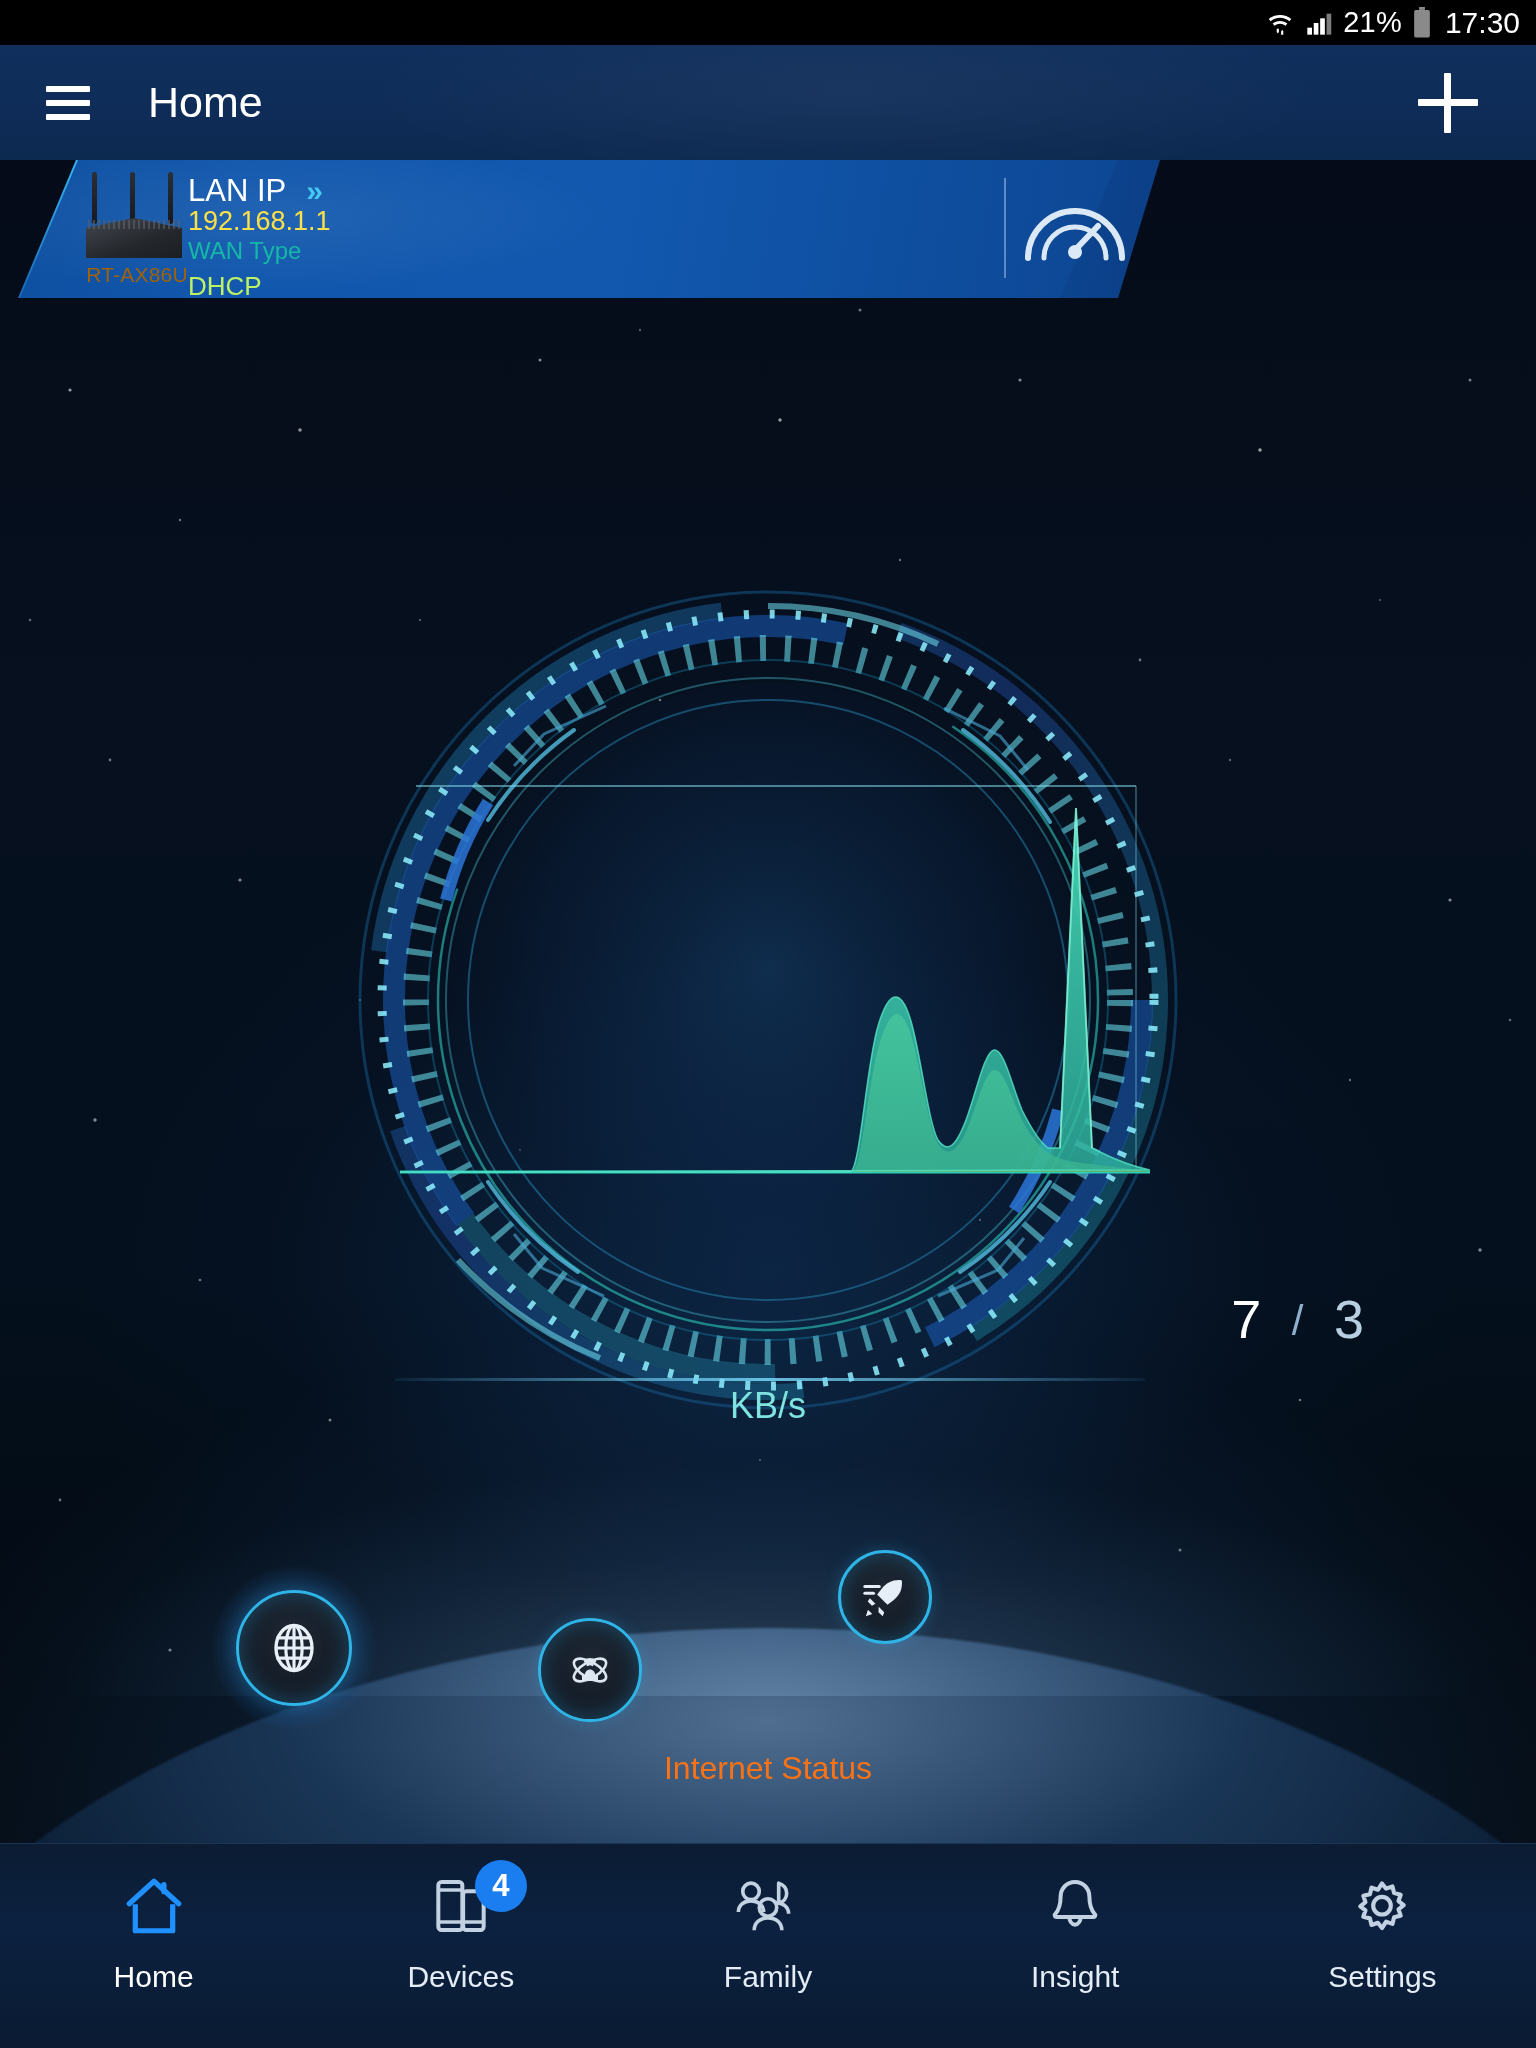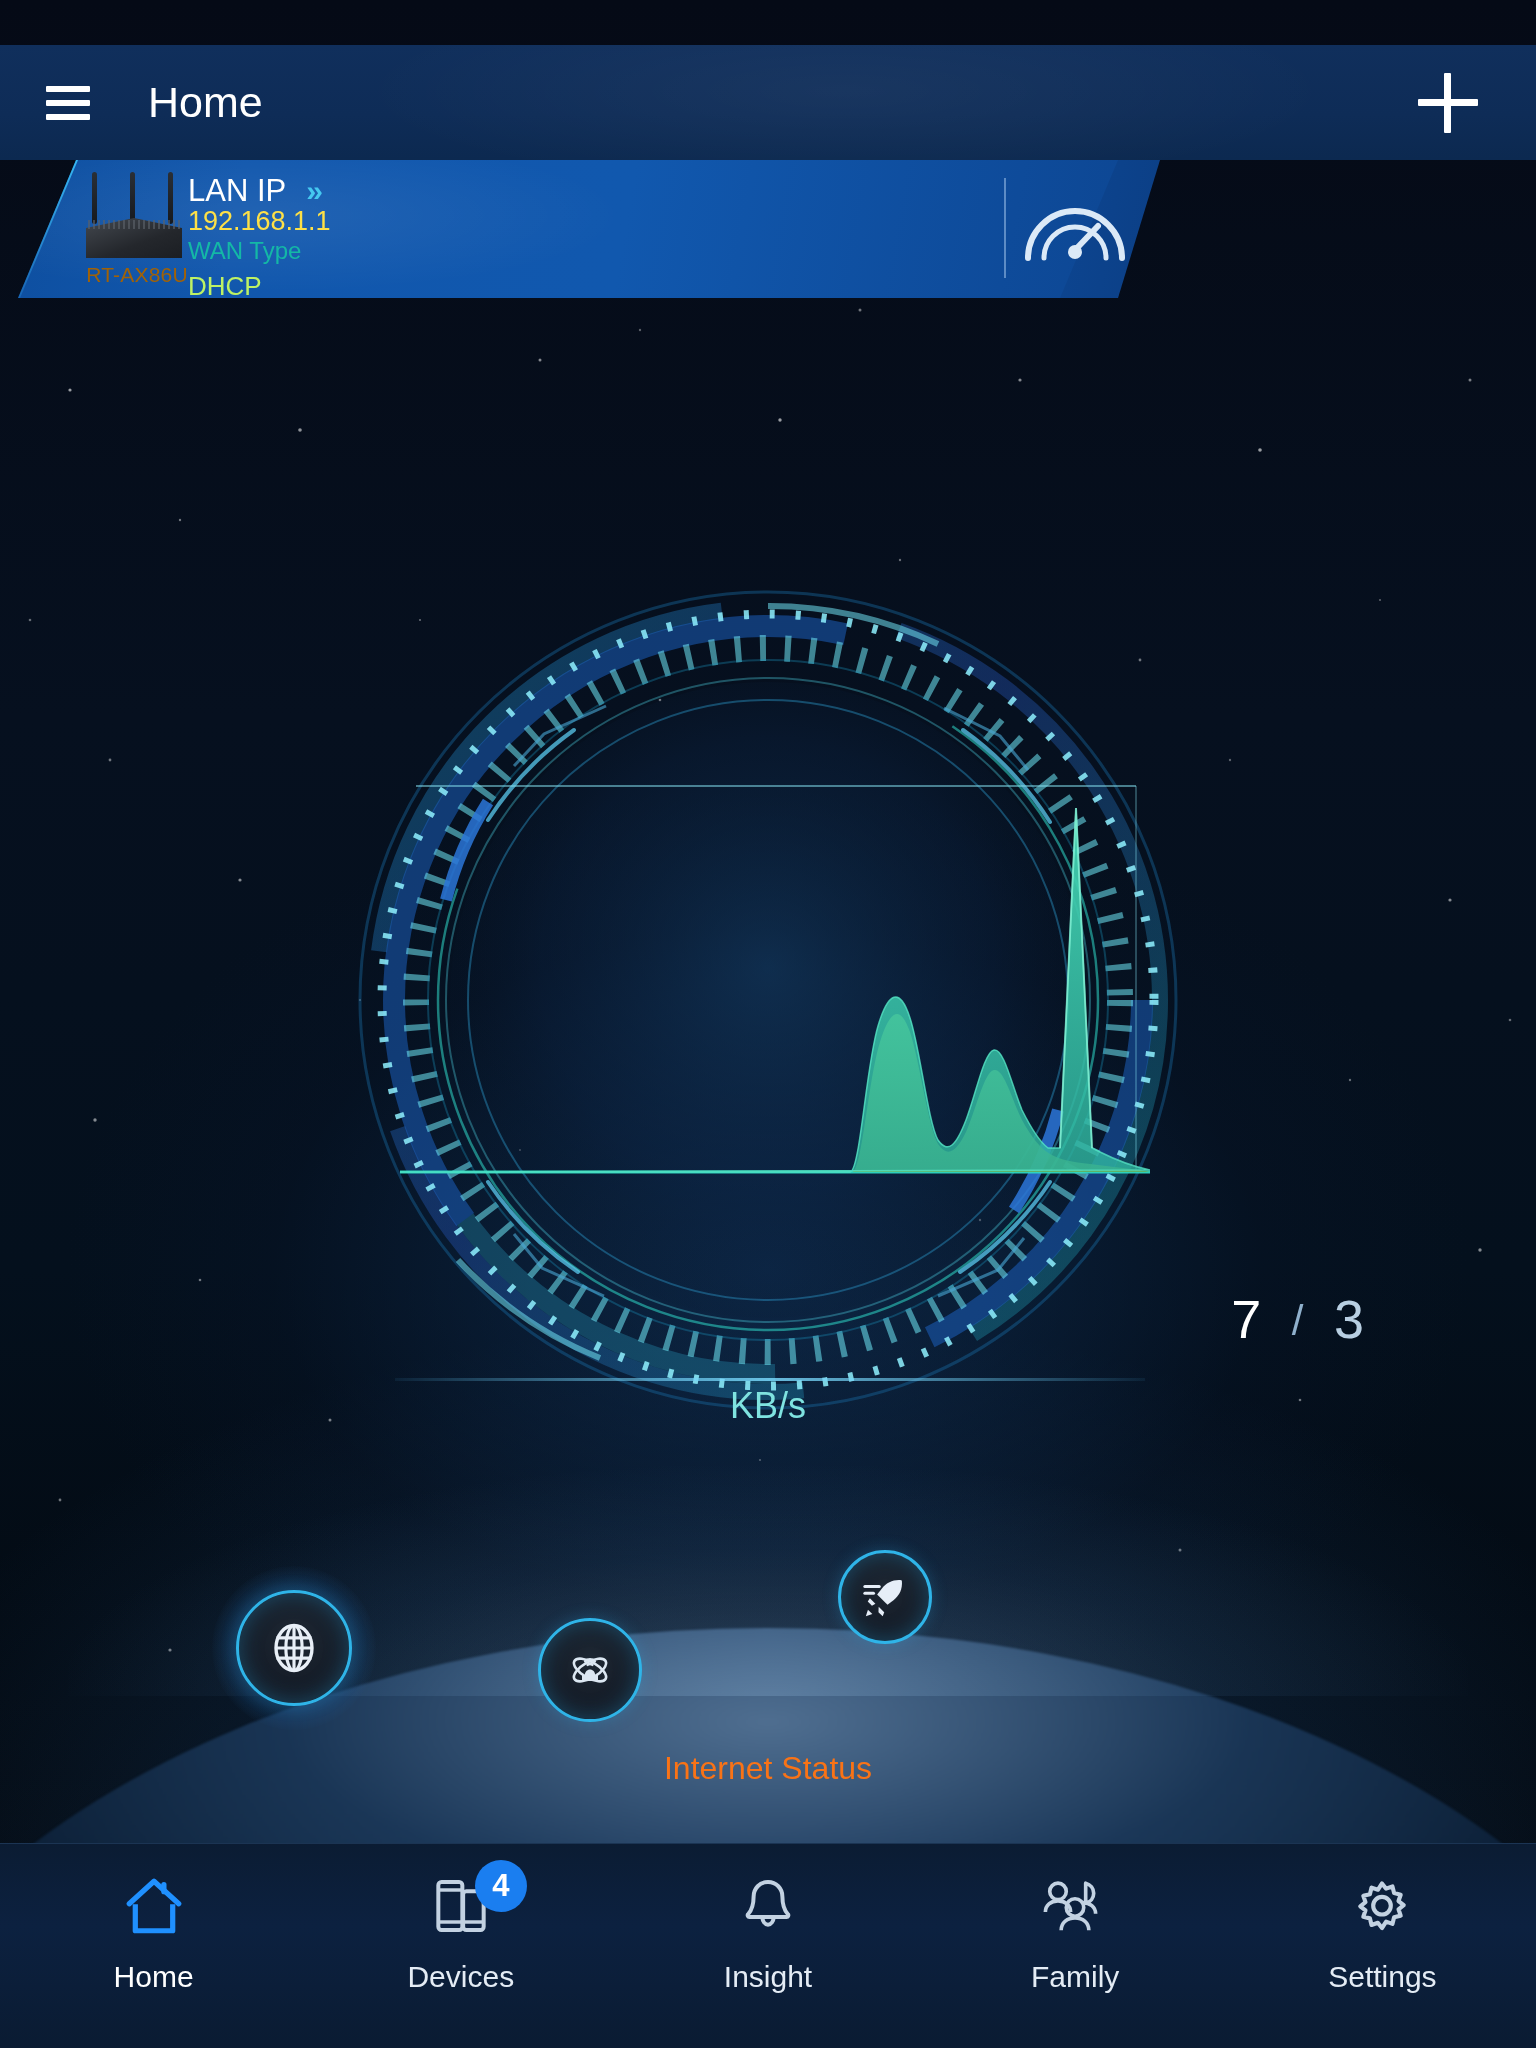--- a/index.html
+++ b/index.html
@@ -190,20 +190,41 @@
         <circle cx="980" cy="1220" r="1.2" opacity=".35"></circle>
       <circle cx="520" cy="1150" r="1.1" opacity=".3"></circle>
         <circle cx="1230" cy="760" r="1.2" opacity=".4"></circle>
       <circle cx="30" cy="620" r="1.3" opacity=".45"></circle>
         <circle cx="1510" cy="1020" r="1.3" opacity=".45"></circle>
     </g>
   </svg>
   <div class="planet"></div>
   <div class="planet-glow"></div>
 
+  <div class="statusbar">
+    <svg width="30" height="30" viewBox="0 0 24 24">
+      <path d="M12 5.5c3.4 0 6.6 1.2 9 3.3l-1.5 1.8C17.4 8.8 14.8 7.8 12 7.8S6.6 8.8 4.5 10.6L3 8.8C5.4 6.7 8.6 5.5 12 5.5z" fill="#fff"></path>
+      <path d="M12 10.3c2.2 0 4.3.8 5.9 2.1l-1.5 1.8c-1.2-1-2.8-1.6-4.4-1.6s-3.2.6-4.4 1.6l-1.5-1.8c1.6-1.3 3.7-2.1 5.9-2.1z" fill="#fff"></path>
+      <path d="M9.4 16.5h1.7v2.6l-.9 1.2-.8-1.2z" fill="#fff"></path>
+      <path d="M12.9 16.5h1.7v2.6l-.85 1.2-.85-1.2z" fill="#fff" transform="rotate(180 13.75 18.9)"></path>
+    </svg>
+    <svg width="30" height="28" viewBox="0 0 24 24">
+      <rect x="2" y="16" width="4" height="6" fill="#fff"></rect>
+      <rect x="7.5" y="12" width="4" height="10" fill="#fff"></rect>
+      <rect x="13" y="8" width="4" height="14" fill="#fff"></rect>
+      <rect x="18.5" y="4" width="4" height="18" fill="#7d7d7d"></rect>
+    </svg>
+    <span class="sb-txt">21%</span>
+    <svg width="22" height="32" viewBox="0 0 12 22">
+      <rect x="4" y="0" width="4" height="2" fill="#8a8a8a"></rect>
+      <rect x="0.6" y="2" width="10.8" height="19" rx="1.2" fill="#8a8a8a"></rect>
+      <rect x="1.8" y="7" width="8.4" height="13" rx="0.6" fill="#ffffff" opacity="0"></rect>
+    </svg>
+    <span class="sb-time">17:30</span>
+  </div>
 
   <div class="header">
     <div class="burger">
       <span></span>
         <span></span>
         <span></span>
     </div>
     <div class="hd-title">Home</div>
     <div class="plus"></div>
   </div>
@@ -390,44 +411,44 @@
           <rect x="12.8" y="6.5" width="7.7" height="14.5" rx="1.2" fill="none" stroke="#c3d2e2" stroke-width="1.5"></rect>
           <line x1="12.8" y1="18" x2="20.5" y2="18" stroke="#c3d2e2" stroke-width="1.3"></line>
         </svg>
         <div class="badge">4</div>
       </div>
       <div class="lbl">Devices</div>
     </div>
 
     <div class="tab">
       <div class="ic">
-        <svg width="64" height="64" viewBox="0 0 24 24">
-          <path d="M12 3c-3.1 0-5.4 2.4-5.4 5.5 0 4.4-1.5 5.9-2.1 6.6-.3.4 0 1 .5 1h14c.5 0 .8-.6.5-1-.6-.7-2.1-2.2-2.1-6.6C17.4 5.4 15.1 3 12 3z" fill="none" stroke="#c3d2e2" stroke-width="1.5" stroke-linejoin="round"></path>
-          <path d="M9.8 16.1c.2 1.6 1 2.9 2.2 2.9s2-1.3 2.2-2.9" fill="none" stroke="#c3d2e2" stroke-width="1.5"></path>
-        </svg>
-      </div>
-      <div class="lbl">Insight</div>
-    </div>
-
-    <div class="tab">
-      <div class="ic">
         <svg width="68" height="64" viewBox="0 0 28 24">
           <circle cx="7" cy="6" r="3.4" fill="none" stroke="#c3d2e2" stroke-width="1.5"></circle>
           <path d="M1.8 14.5c0-2.9 2.3-4.6 5.2-4.6s5.2 1.7 5.2 4.6" fill="none" stroke="#c3d2e2" stroke-width="1.5"></path>
           <path d="M18.4 2.6c2 .5 3.3 2.2 3.3 4.2 0 2-1.3 3.6-3.3 4.1z" fill="none" stroke="#c3d2e2" stroke-width="1.5" stroke-linejoin="round"></path>
           <path d="M17.2 10.6c2.9 0 5.3 1.8 5.3 4.6" fill="none" stroke="#c3d2e2" stroke-width="1.5"></path>
           <circle cx="14" cy="12.6" r="3.6" fill="none" stroke="#c3d2e2" stroke-width="1.5"></circle>
           <path d="M8.3 22c0-3.2 2.6-5.1 5.7-5.1s5.7 1.9 5.7 5.1" fill="none" stroke="#c3d2e2" stroke-width="1.5"></path>
         </svg>
       </div>
       <div class="lbl">Family</div>
     </div>
 
     <div class="tab">
       <div class="ic">
+        <svg width="64" height="64" viewBox="0 0 24 24">
+          <path d="M12 3c-3.1 0-5.4 2.4-5.4 5.5 0 4.4-1.5 5.9-2.1 6.6-.3.4 0 1 .5 1h14c.5 0 .8-.6.5-1-.6-.7-2.1-2.2-2.1-6.6C17.4 5.4 15.1 3 12 3z" fill="none" stroke="#c3d2e2" stroke-width="1.5" stroke-linejoin="round"></path>
+          <path d="M9.8 16.1c.2 1.6 1 2.9 2.2 2.9s2-1.3 2.2-2.9" fill="none" stroke="#c3d2e2" stroke-width="1.5"></path>
+        </svg>
+      </div>
+      <div class="lbl">Insight</div>
+    </div>
+
+    <div class="tab">
+      <div class="ic">
         <svg width="66" height="66" viewBox="0 0 24 24">
           <path d="M12 2.2l1.5 1.9 2.3-.8.6 2.4 2.4.6-.8 2.3 1.9 1.5-1.9 1.5.8 2.3-2.4.6-.6 2.4-2.3-.8L12 18.4l-1.5-1.9-2.3.8-.6-2.4-2.4-.6.8-2.3L4.1 10.5 6 9l-.8-2.3 2.4-.6.6-2.4 2.3.8z" fill="none" stroke="#c3d2e2" stroke-width="1.5" stroke-linejoin="round" transform="translate(0 1.6)"></path>
           <circle cx="12" cy="11.9" r="3.2" fill="none" stroke="#c3d2e2" stroke-width="1.5"></circle>
         </svg>
       </div>
       <div class="lbl">Settings</div>
     </div>
 
   </div>
 

